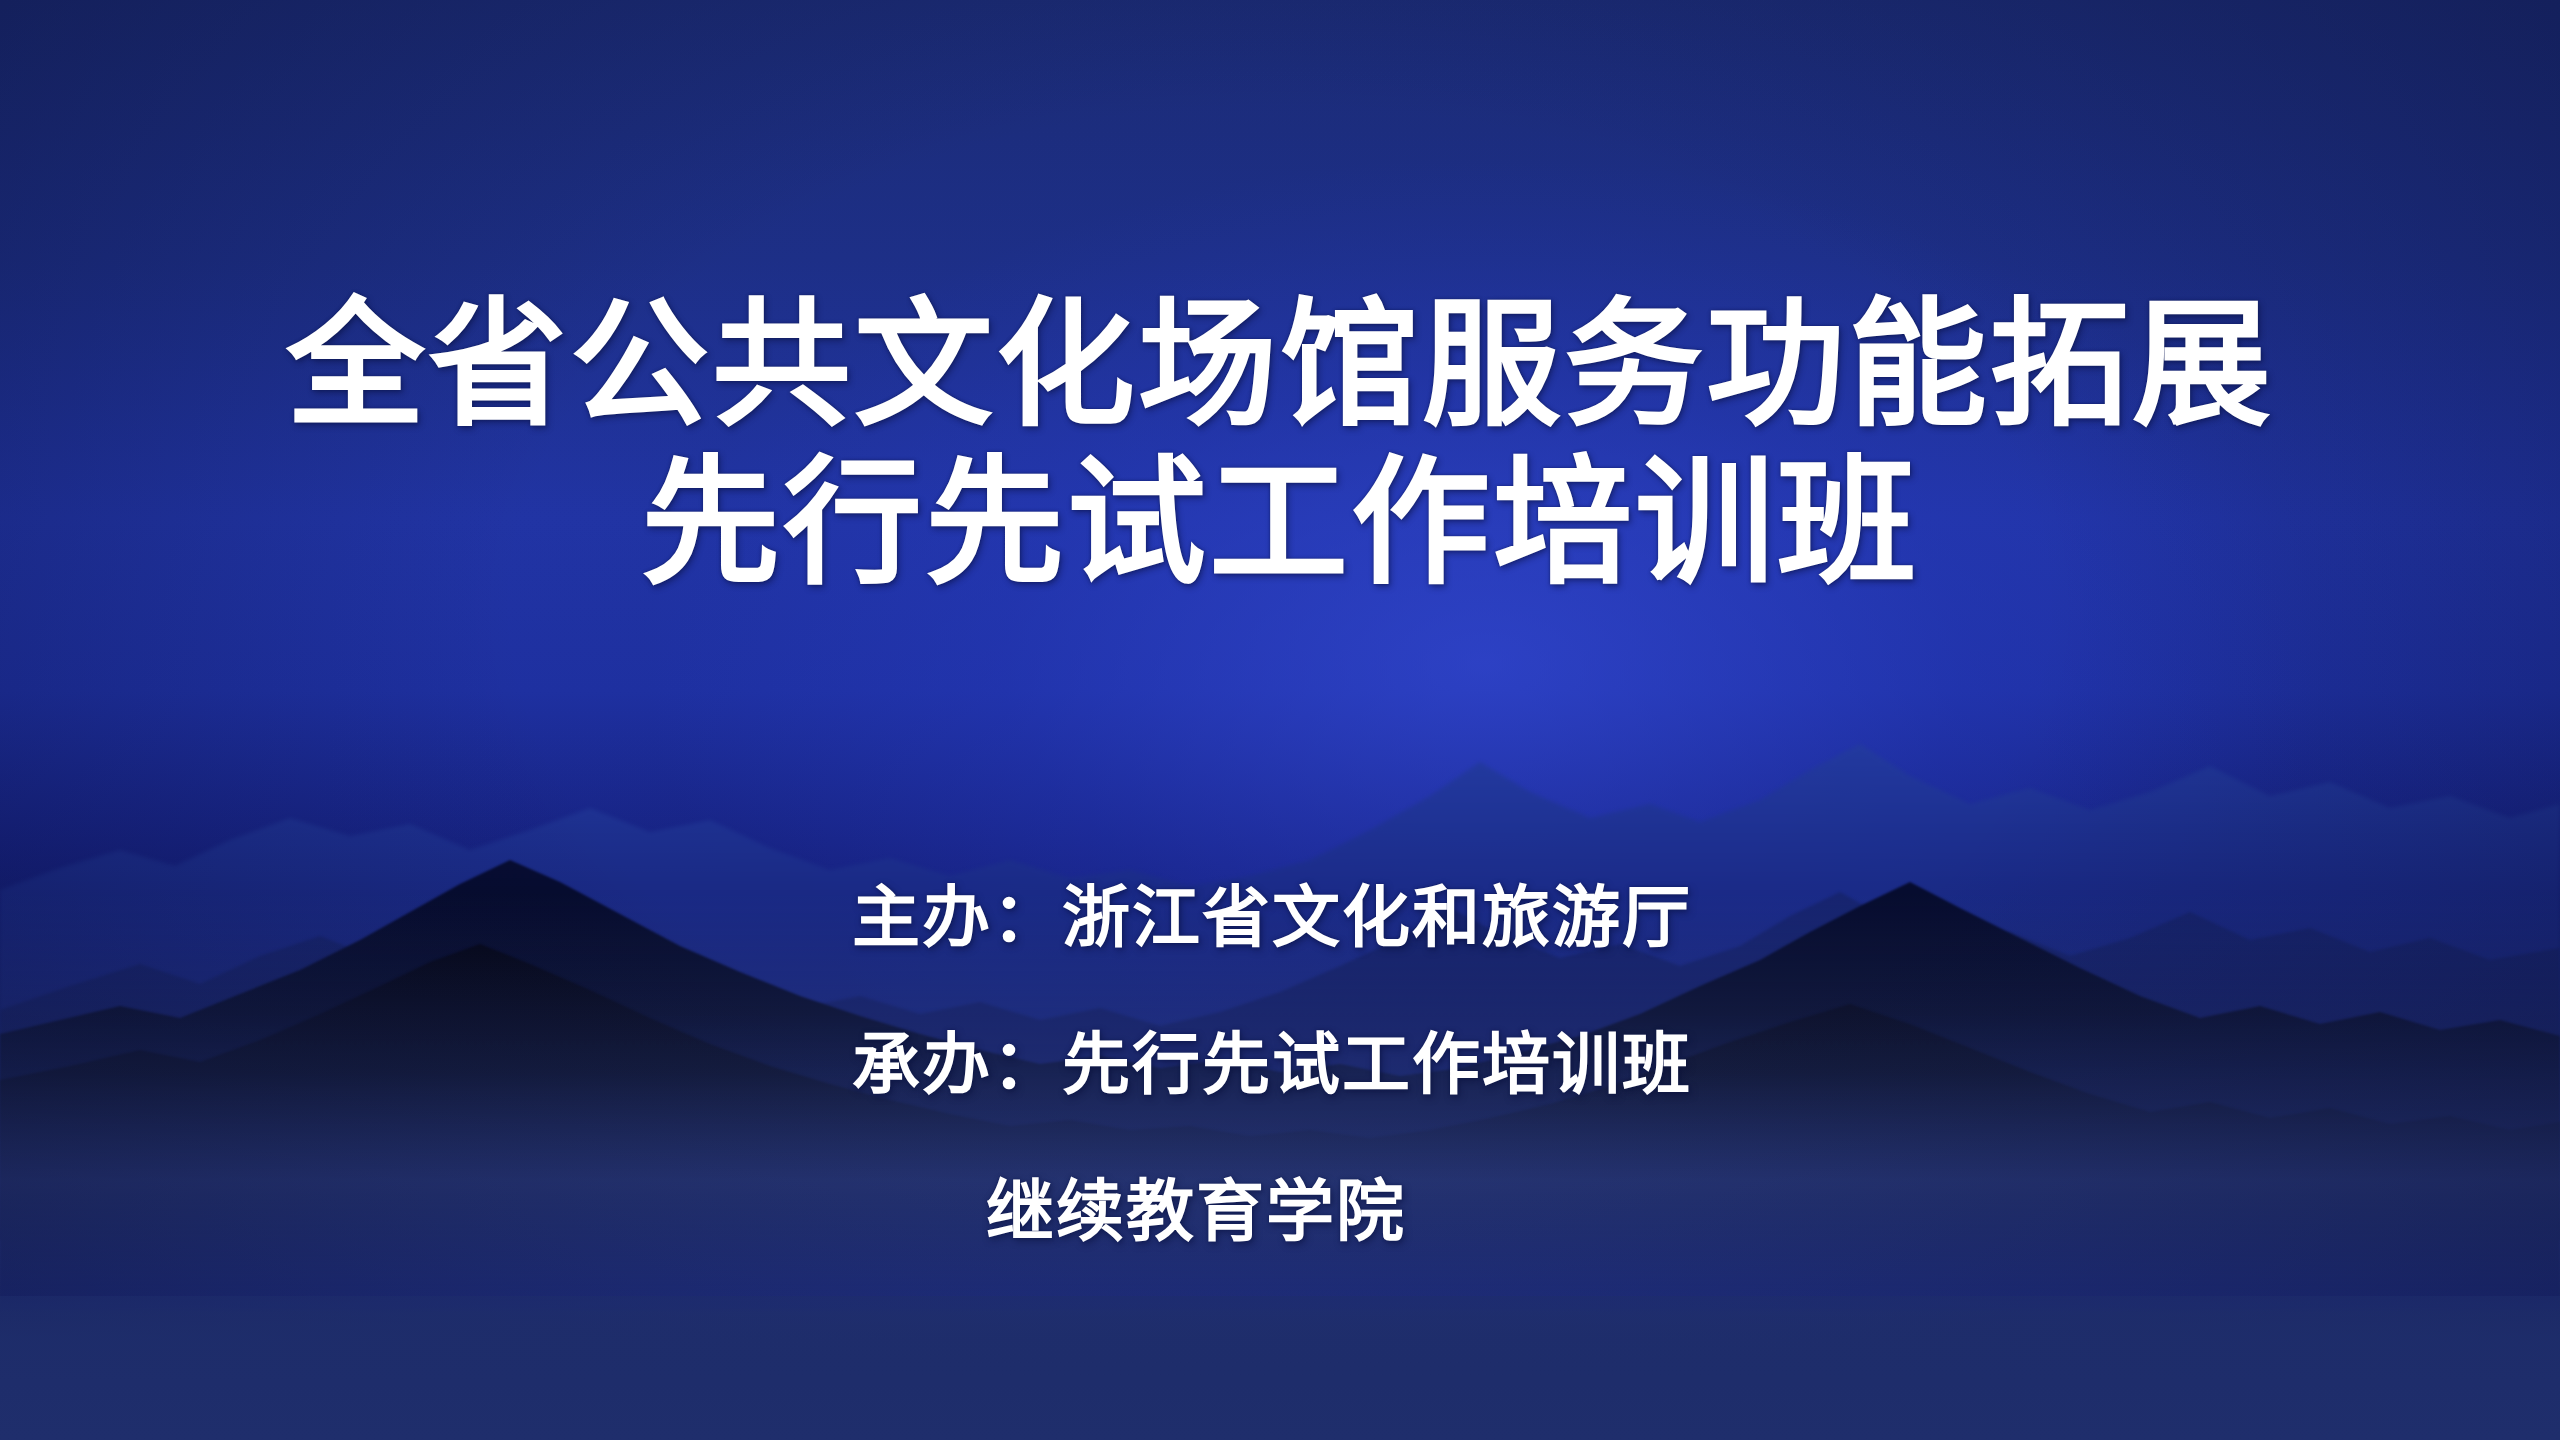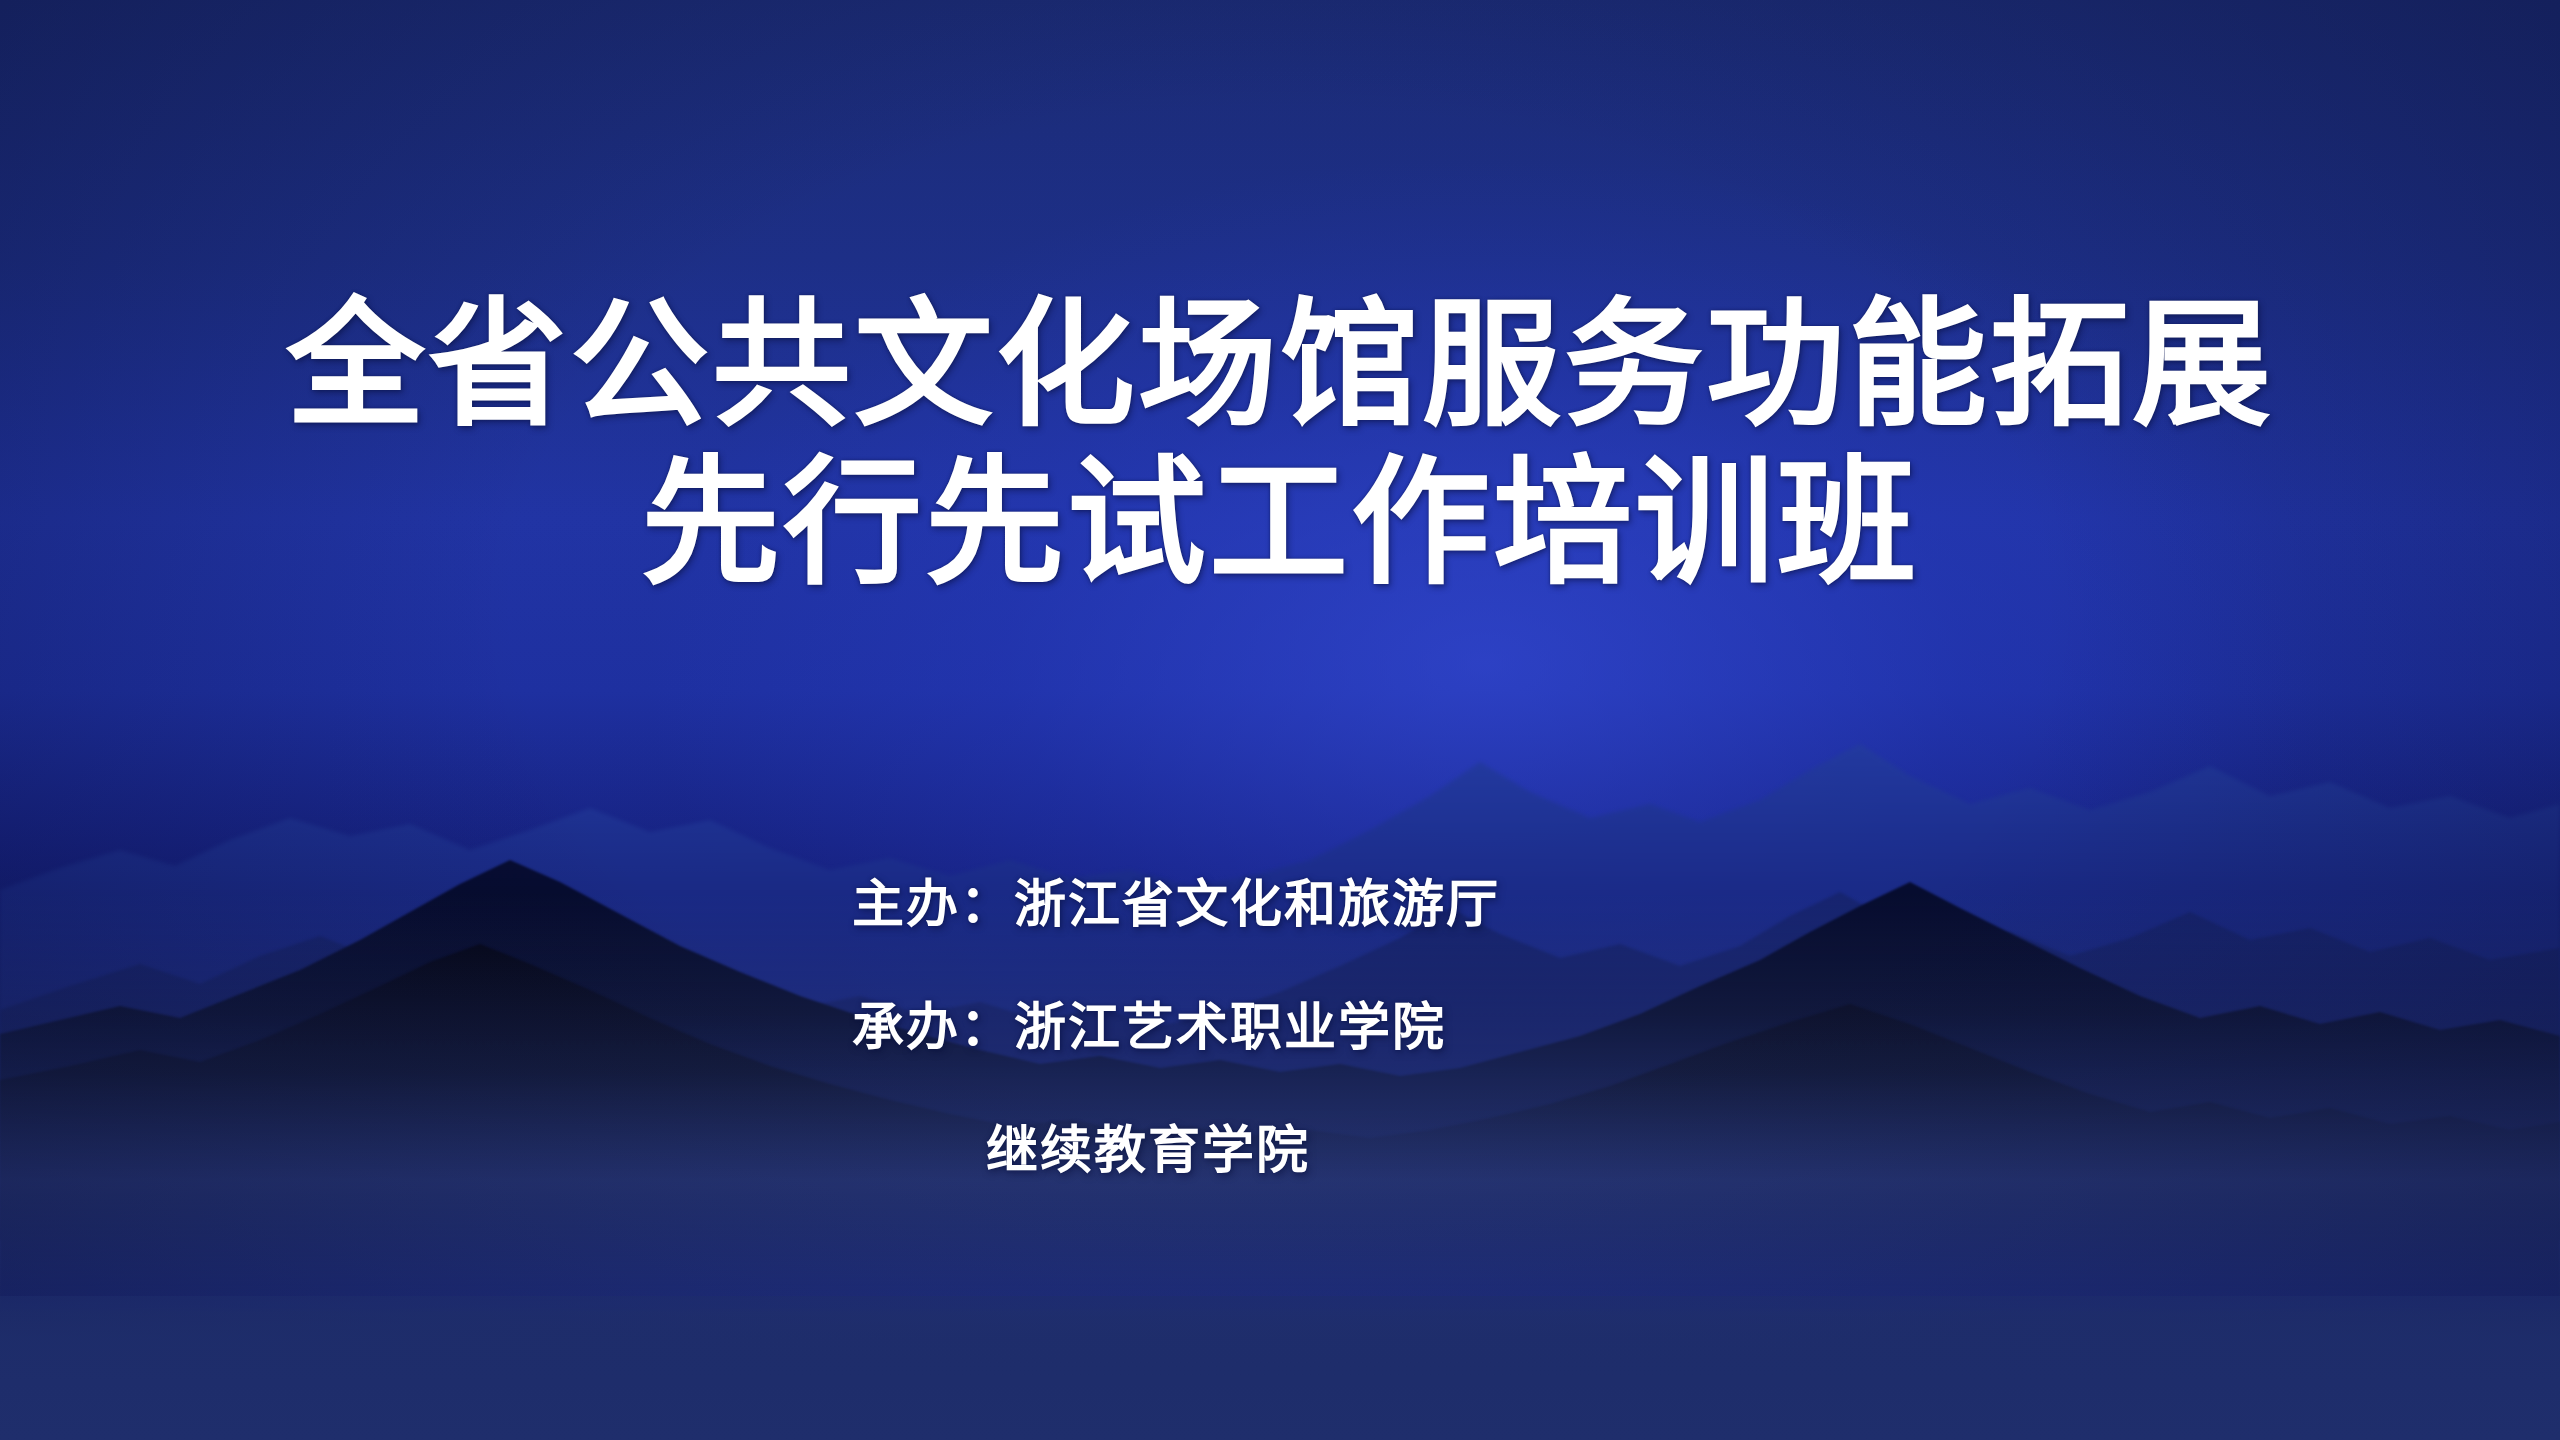--- a/index.html
+++ b/index.html
@@ -132,21 +132,21 @@
   #subtitle-block {
     position: absolute;
     left: 852px;
     top: 862px;
     width: 1100px;
     text-align: left;
   }
   .sub-line {
     display: block;
     color: #ffffff;
-    font-size: 52px;
+    font-size: 68px;
     font-weight: 700;
     letter-spacing: 2px;
     white-space: nowrap;
     margin-bottom: 48px;
     text-shadow:
       0 0 3px rgba(10,20,70,0.6),
       2px 3px 7px rgba(8,14,56,0.5);
   }
   .sub-line.indent { padding-left: 134px; margin-bottom: 16px; }
 </style>
@@ -238,18 +238,18 @@
 
   <div id="text-stack">
 
     <div id="title-block">
       <span class="title-line">全省公共文化场馆服务功能拓展</span>
       <span class="title-line">先行先试工作培训班</span>
     </div>
 
     <div id="subtitle-block">
       <span class="sub-line">主办：浙江省文化和旅游厅</span>
-      <span class="sub-line">承办：浙江艺术职业学院</span>
+      <span class="sub-line">承办：先行先试工作培训班</span>
       <span class="sub-line indent">继续教育学院</span>
     </div>
 
   </div>
 </div>
 
 </body></html>

